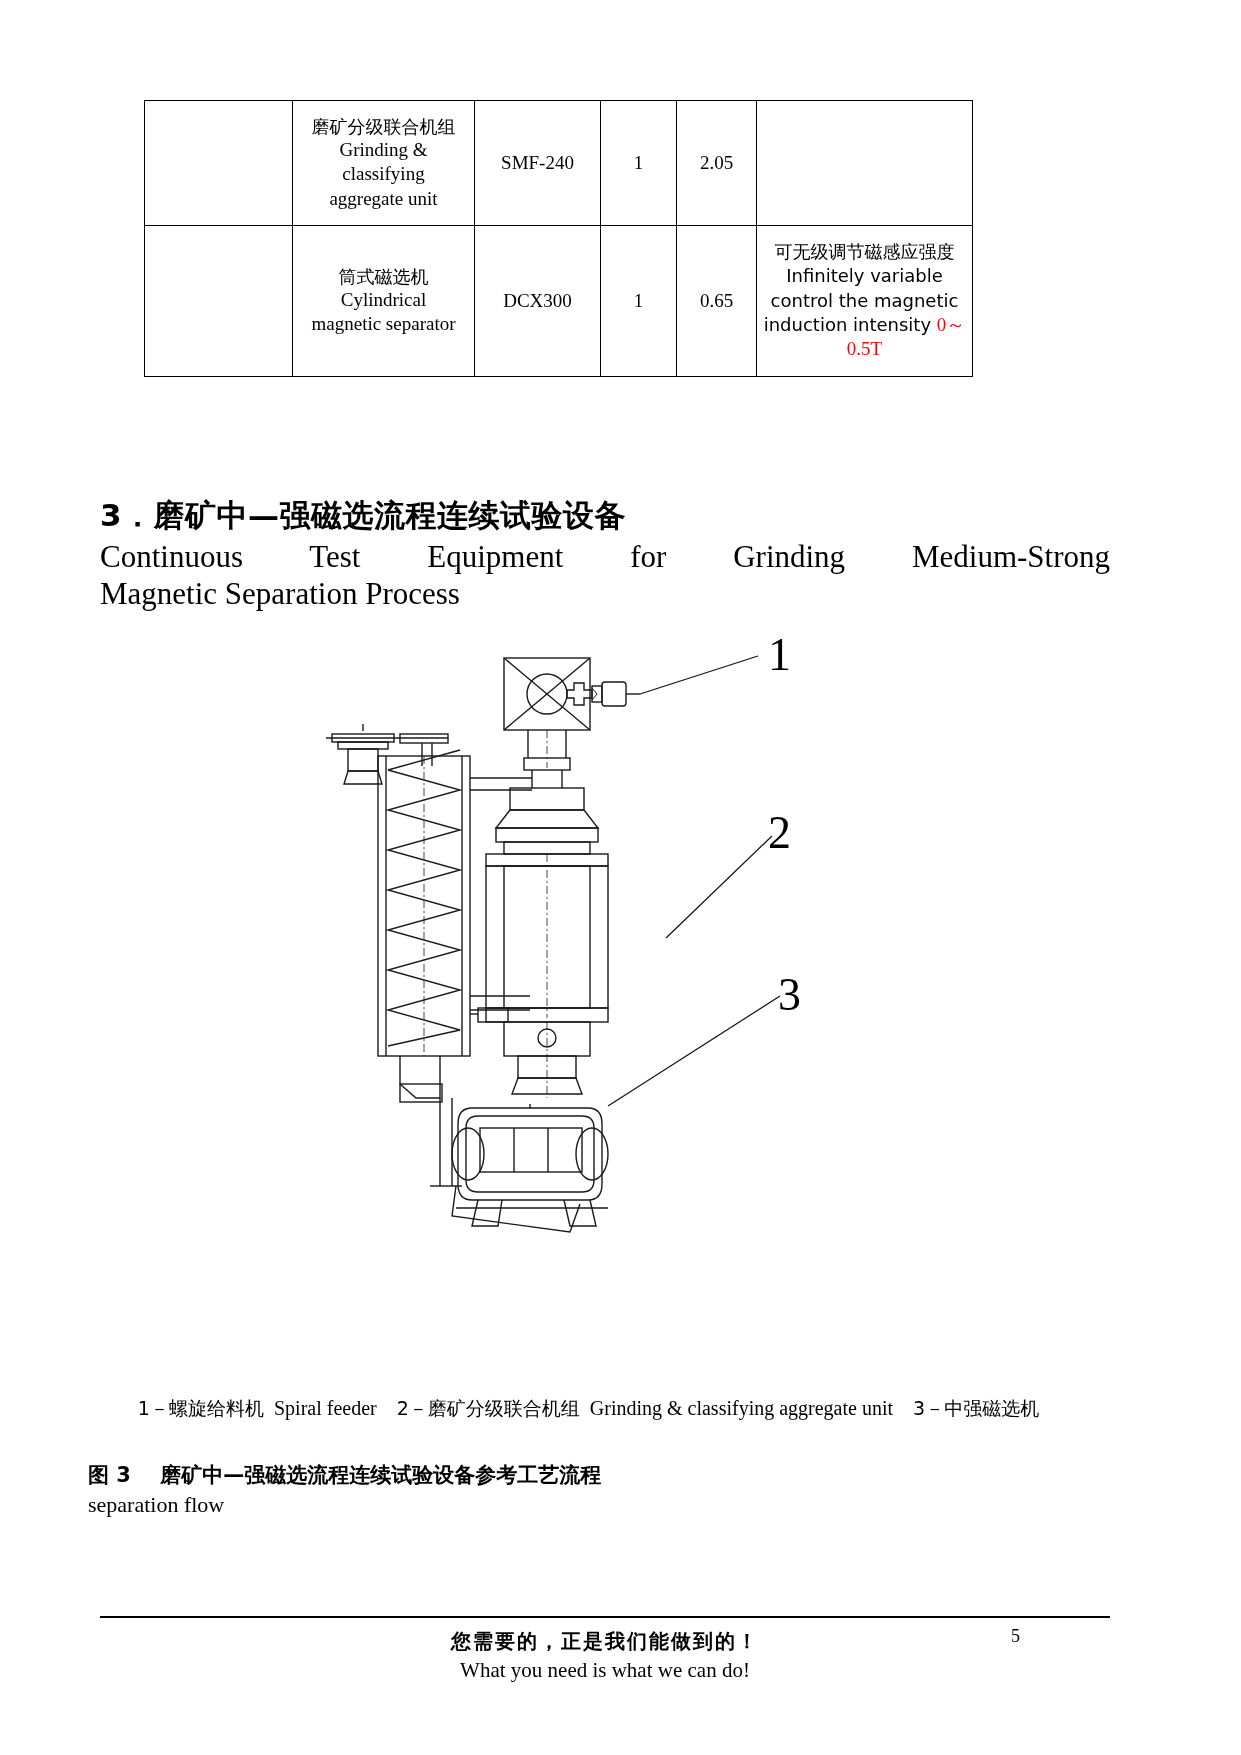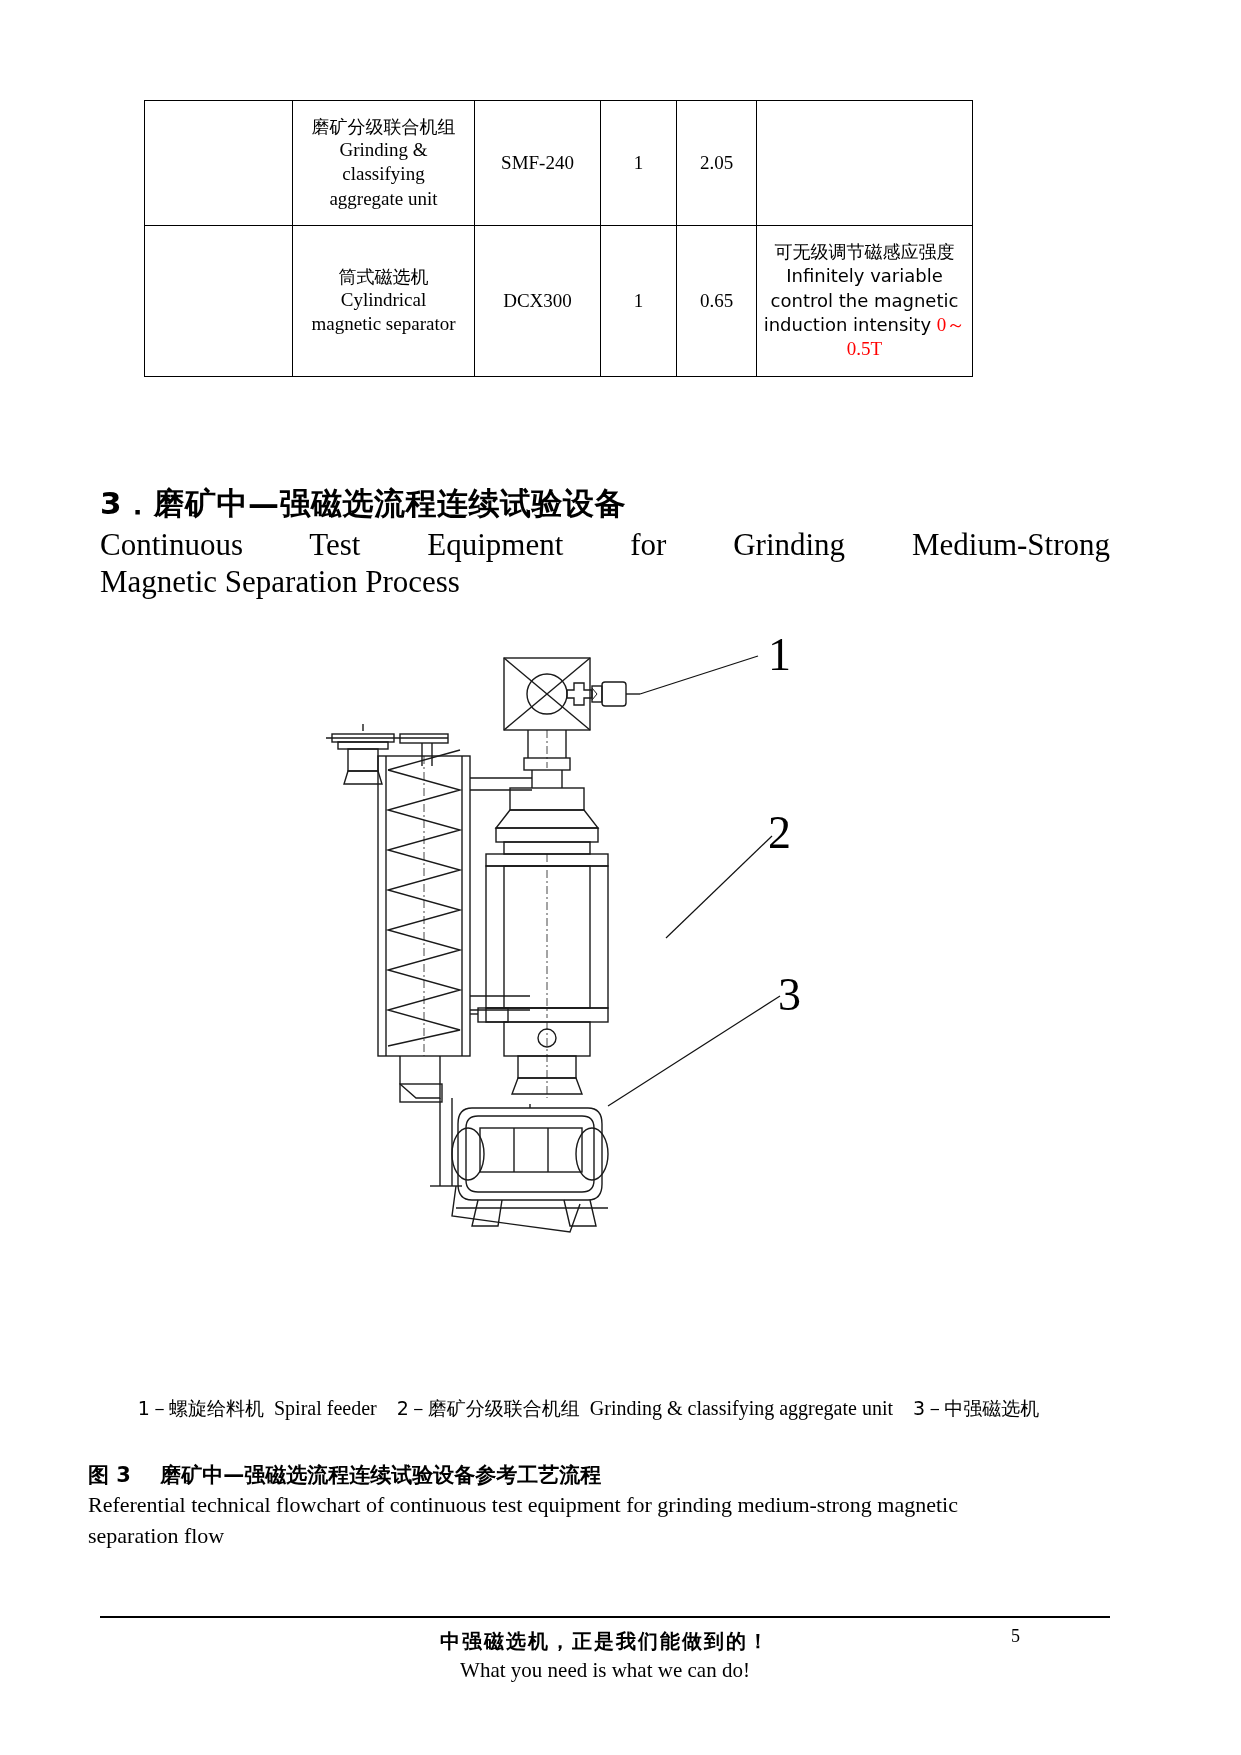--- a/index.html
+++ b/index.html
@@ -48,21 +48,21 @@
   .col-note  { width: 216px; }
 
   .cn { font-family: "DejaVu Sans", "Liberation Sans", sans-serif; font-size: 18px; }
   .note-cell { font-size: 17.5px; line-height: 1.32; padding: 6px 8px; }
   .red { color: #ff0000; }
 
   
   .sec-heading {
     position: absolute;
     left: 100px;
-    top: 486px;
+    top: 498px;
     width: 1010px;
   }
   .sec-heading .h-cn {
     font-family: "DejaVu Sans", "Liberation Sans", sans-serif;
     font-weight: bold;
     font-size: 31px;
     line-height: 1.15;
     letter-spacing: 0.5px;
     white-space: nowrap;
   }
@@ -322,24 +322,23 @@
       <text class="callout-num" x="678" y="372" fill="#000" stroke="none">3</text>
     </svg>
   </div>
 
   <div class="legend">
     <div><span class="cnseg">1－螺旋给料机</span>&nbsp;&nbsp;<span>Spiral feeder</span>&nbsp;&nbsp;&nbsp;&nbsp;<span class="cnseg">2－磨矿分级联合机组</span>&nbsp;&nbsp;<span>Grinding &amp; classifying aggregate unit</span>&nbsp;&nbsp;&nbsp;&nbsp;<span class="cnseg">3－中强磁选机</span></div>
   </div>
 
   <div class="caption">
     <div class="cap-cn"><span>图 3</span>&nbsp;&nbsp;&nbsp;&nbsp;<span>磨矿中—强磁选流程连续试验设备参考工艺流程</span></div>
-    <div class="cap-en">Referential technical flowchart of continuous test equipment for grinding medium-strong magnetic</div>
     <div class="cap-en">separation flow</div>
   </div>
 
   <div class="footer-rule"></div>
   <div class="footer-text">
-    <div class="f-cn">中强磁选机，正是我们能做到的！</div>
+    <div class="f-cn">您需要的，正是我们能做到的！</div>
     <div class="f-en">What you need is what we can do!</div>
   </div>
   <div class="page-number">5</div>
 
 </div>
 
 </body></html>

